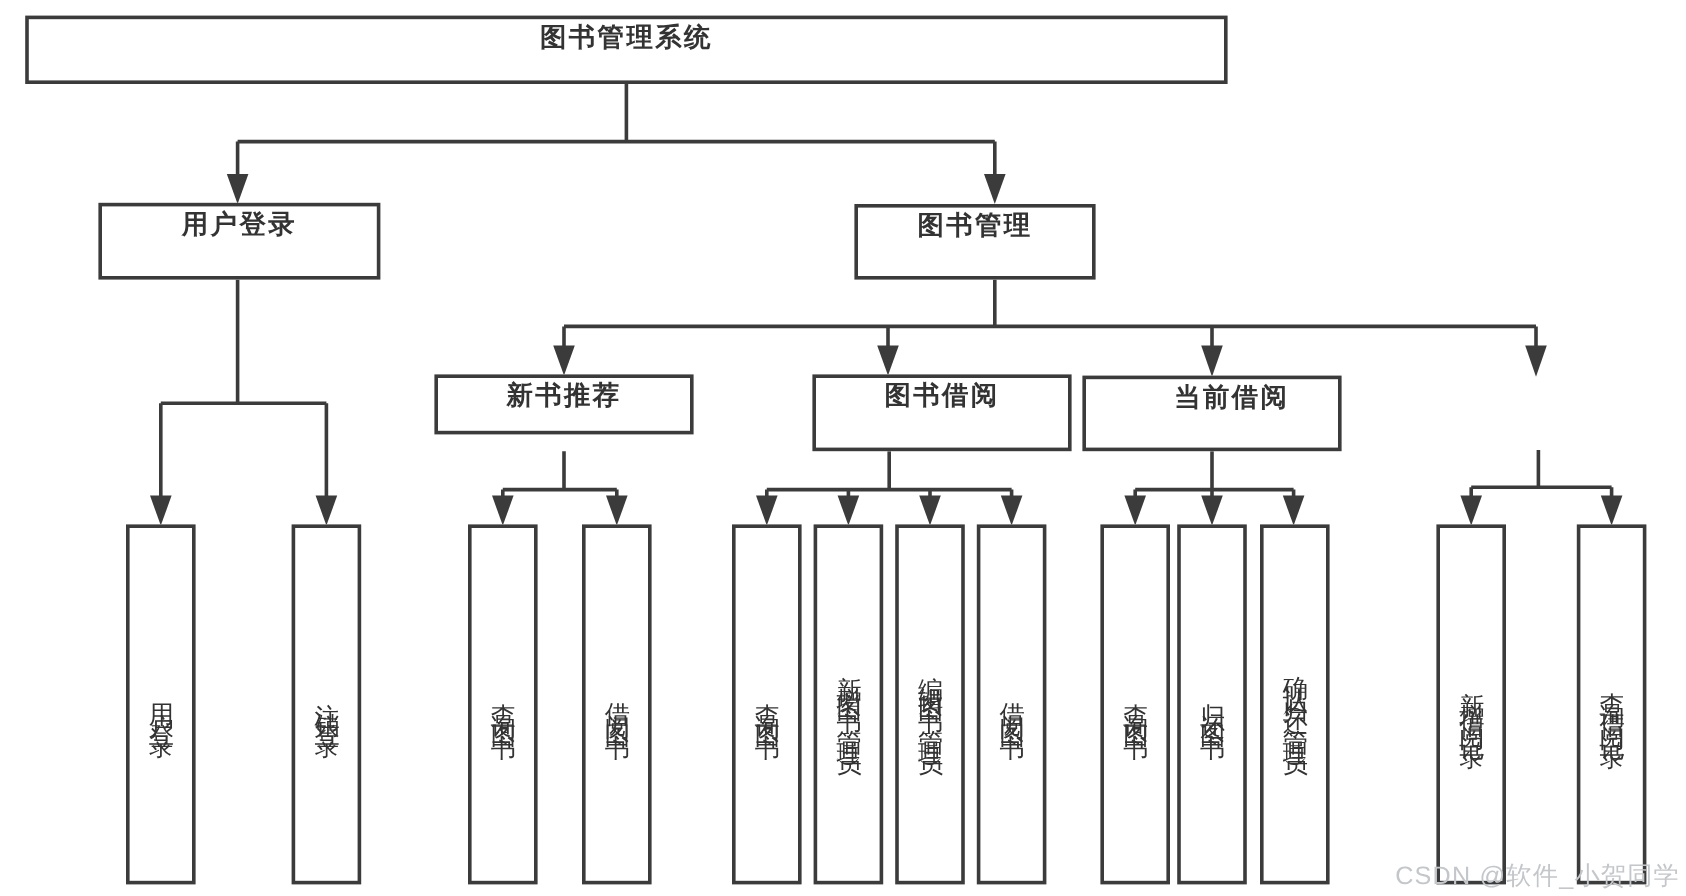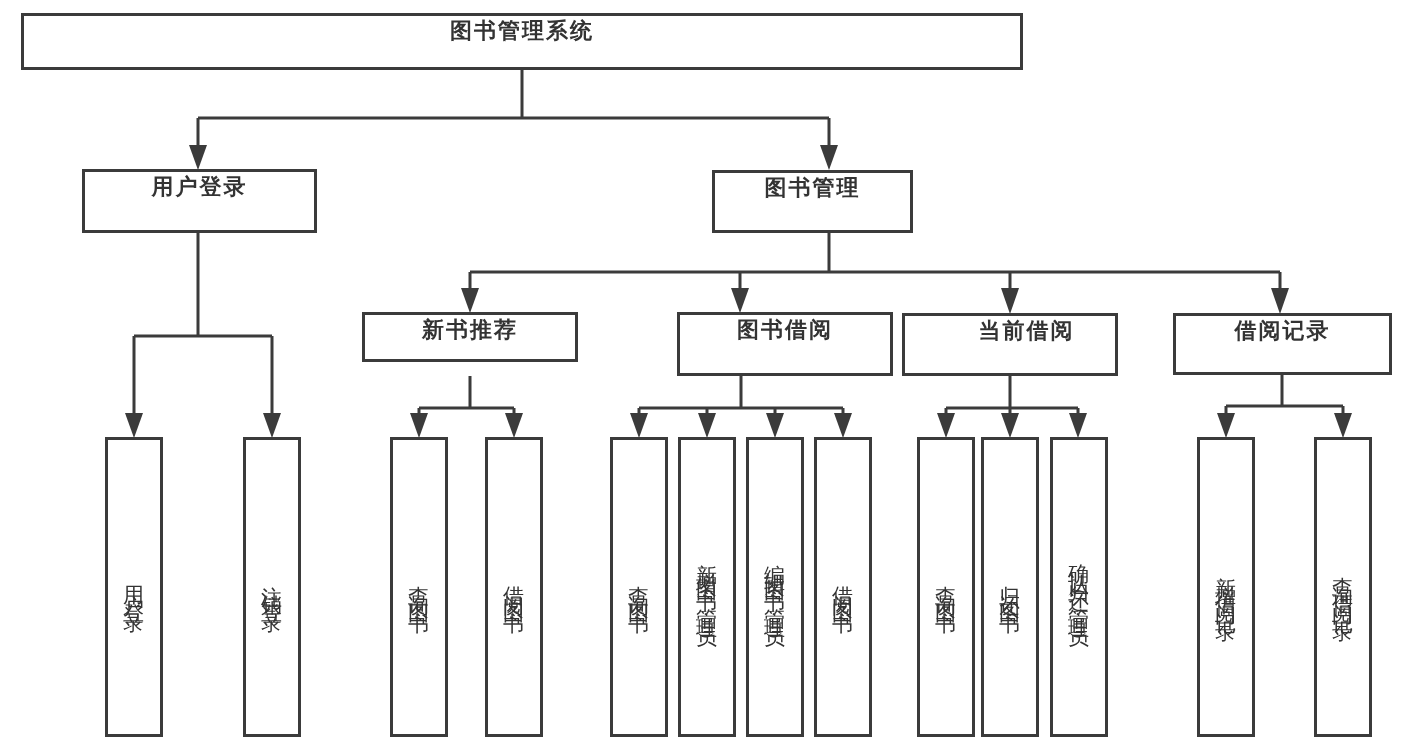--- a/index.html
+++ b/index.html
@@ -126,23 +126,20 @@
 
   <div class="hnode" style="left:362px; top:312px; width:216px; height:50px;">
     <span>新书推荐</span>
   </div>
   <div class="hnode" style="left:633px; top:312px; width:216px; height:64px;margin-left:44px;">
     <span>图书借阅</span>
   </div>
   <div class="hnode" style="left:902px; top:313px; width:216px; height:63px;padding-left:33px;">
     <span>当前借阅</span>
   </div>
-  <div class="hnode" style="left:1173px; top:313px; width:219px; height:62px;">
-    <span>借阅记录</span>
-  </div>
 
   <div class="vnode" style="left:105px;">
     <span>用户登录</span>
   </div>
   <div class="vnode" style="left:243px;">
     <span>注销登录</span>
   </div>
 
   <div class="vnode" style="left:390px;">
     <span>查询图书</span>
@@ -174,14 +171,15 @@
     <span>确认归还（管理员）</span>
   </div>
 
   <div class="vnode" style="left:1197px;">
     <span>新增借阅记录</span>
   </div>
   <div class="vnode" style="left:1314px;">
     <span>查询借阅记录</span>
   </div>
 
+  <div class="watermark">CSDN @软件_小贺同学</div>
 
 </div>
 
 </body></html>

